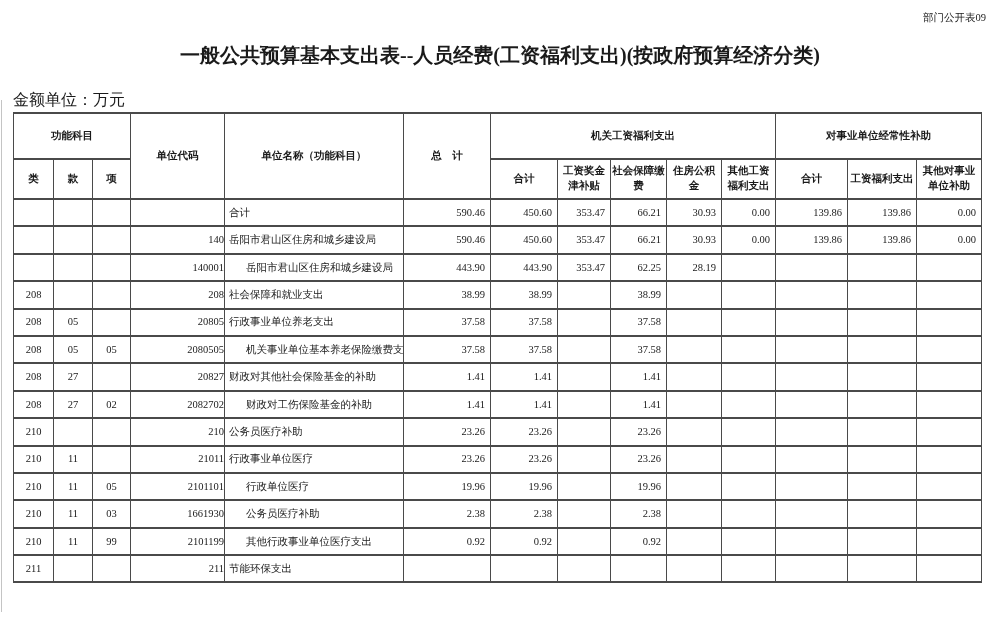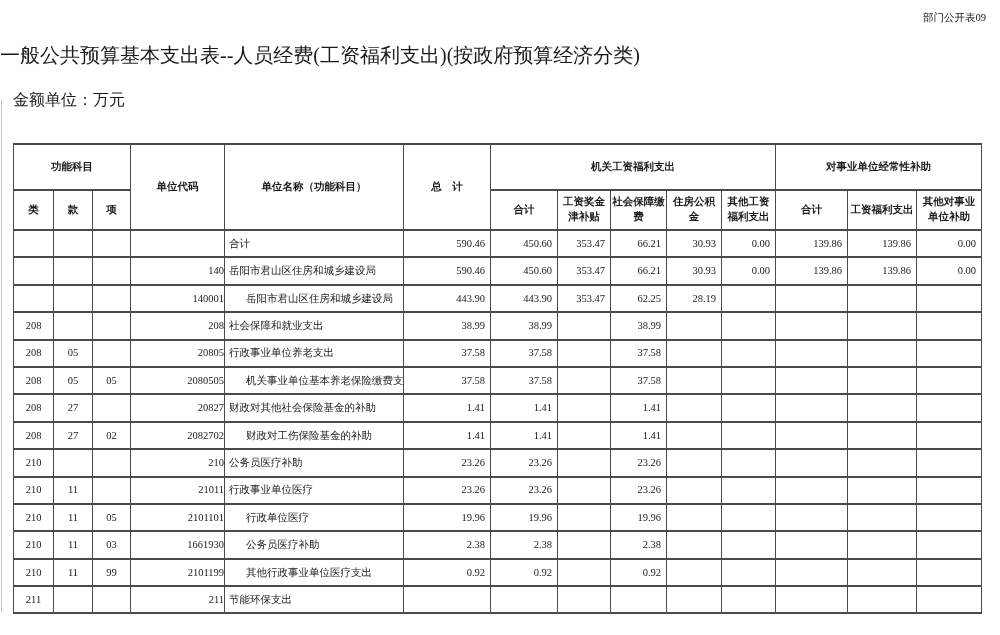--- a/index.html
+++ b/index.html
@@ -12,39 +12,38 @@
     position: relative;
     overflow: hidden;
   }
   .doc-label {
     position: absolute; top: 11px; right: 14px;
     font-size: 10.5px;
     text-align: right;
   }
   .page-title {
     position: absolute; top: 42px; left: 0; width: 100%;
-    text-align: left;
-    font-size: 20px; font-weight: normal;
+    text-align: center;
+    font-size: 20px; font-weight: bold;
     white-space: nowrap;
   }
   .meta-row {
     position: absolute; top: 90px; left: 13px; width: 972px;
     display: flex; justify-content: space-between; align-items: flex-end;
   }
   .dept-label { font-size: 11px; font-weight: bold; }
   .unit-label { font-size: 16px; }
   .page-edge-line {
     position: absolute; left: 1px; top: 100px; width: 1px; height: 512px;
     background: #c4c4c4;
   }
   table.budget {
     position: absolute; top: 112px; left: 13px; width: 968px;
     border-collapse: collapse; table-layout: fixed;
     background: #fff;
-    margin-top: 31px;
   }
   th, td {
     border: 1px solid #4a4a4a;
     border-top-width: 2px; border-bottom-width: 2px;
     padding: 0; overflow: hidden;
     vertical-align: middle;
   }
   th {
     font-weight: bold; font-size: 10.5px;
     text-align: center; line-height: 1.4;

